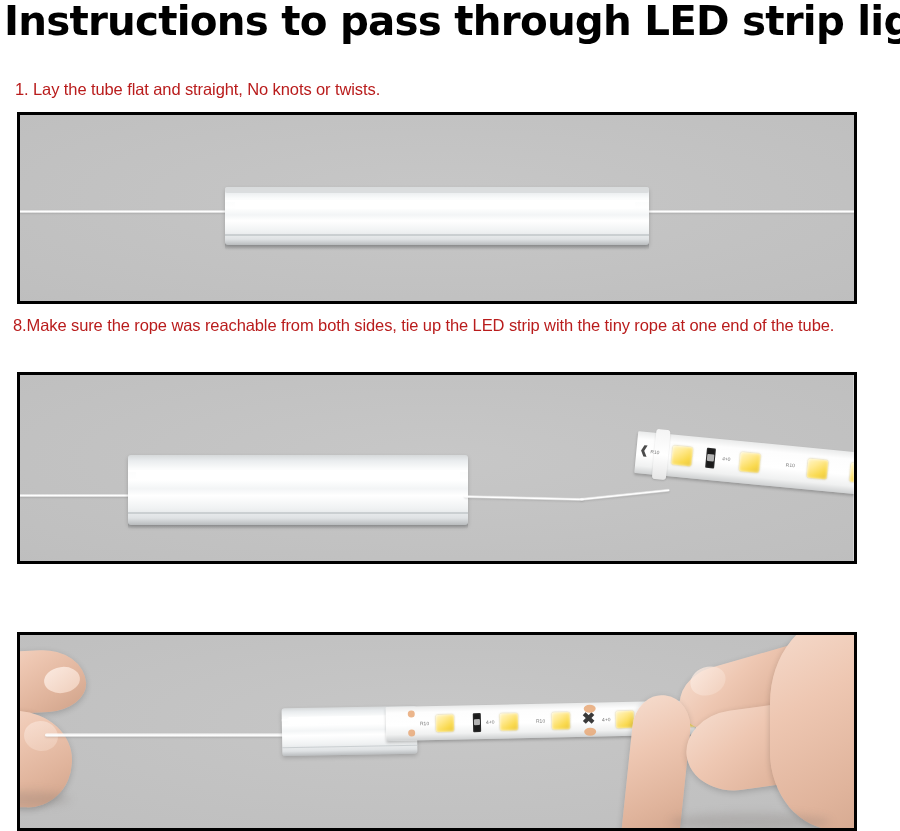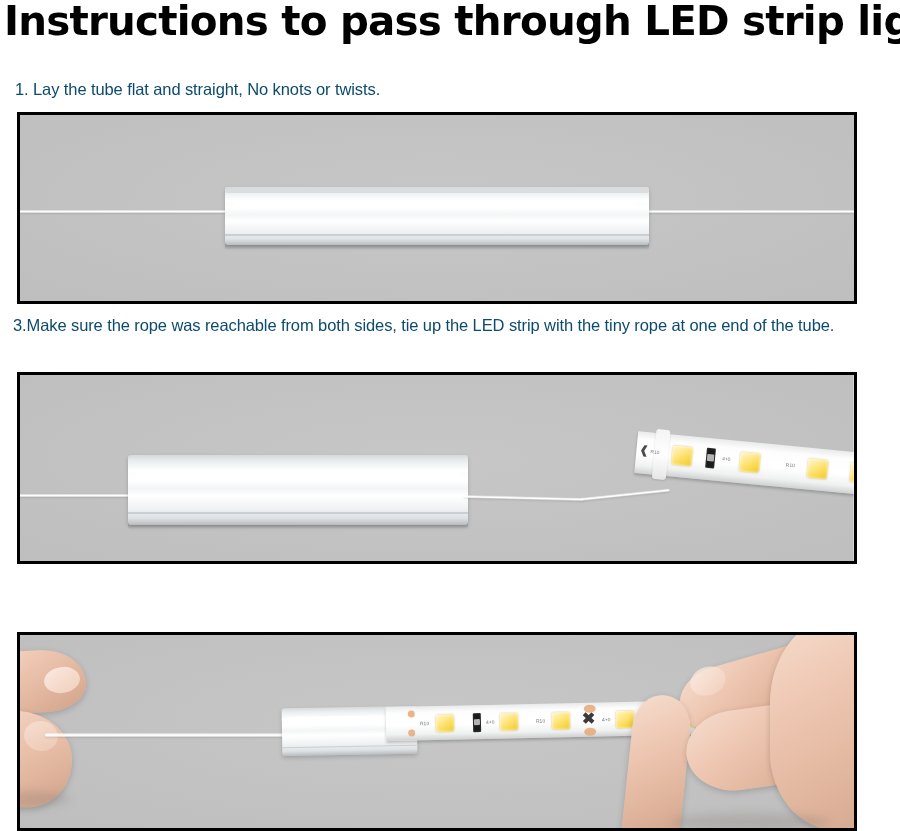--- a/index.html
+++ b/index.html
@@ -22,21 +22,21 @@
     letter-spacing:-0.8px;
     color:#000000;
     white-space:nowrap;
     transform:scaleX(0.985);
     transform-origin:left center;
   }
 
   
   .caption{
     position:absolute;
-    color:#0c4a6e;
+    color:#b91c1c;
     font-family:"Liberation Sans",sans-serif;
     font-size:16.5px;
     line-height:29px;
     letter-spacing:-0.1px;
     white-space:pre-wrap;
   }
   .cap1{left:15px;top:75px;width:870px;}
   .cap2{left:13px;top:311px;width:876px;}
   .cap3{left:13px;top:571px;width:876px;}
 
@@ -148,21 +148,21 @@
       <div class="rope" style="left:-2px;top:95px;width:840px;"></div>
 
       <div class="tube-shadow" style="left:205px;top:127px;width:424px;height:8px;"></div>
       <div class="tube" style="left:205px;top:72px;width:424px;height:58px;"></div>
 
       <div class="faint" style="left:215px;top:86px;width:400px;height:8px;background:#ffffff;opacity:.95;"></div>
       <div class="faint" style="left:205px;top:72px;width:424px;height:6px;background:#d9dcdd;opacity:.9;"></div>
     </div>
   </div>
 
-  <div class="caption cap2">3.Make sure the rope was reachable from both sides, tie up the LED strip with the tiny rope at one end of the tube.</div>
+  <div class="caption cap2">8.Make sure the rope was reachable from both sides, tie up the LED strip with the tiny rope at one end of the tube.</div>
 
   <div class="panel panel2">
     <div class="scene">
 
       <div class="rope" style="left:-2px;top:119px;width:115px;"></div>
 
       <div class="tube-shadow" style="left:108px;top:147px;width:340px;height:7px;"></div>
       <div class="tube" style="left:108px;top:80px;width:340px;height:70px;"></div>
       <div class="faint" style="left:116px;top:95px;width:324px;height:9px;background:#ffffff;opacity:.95;"></div>
 

